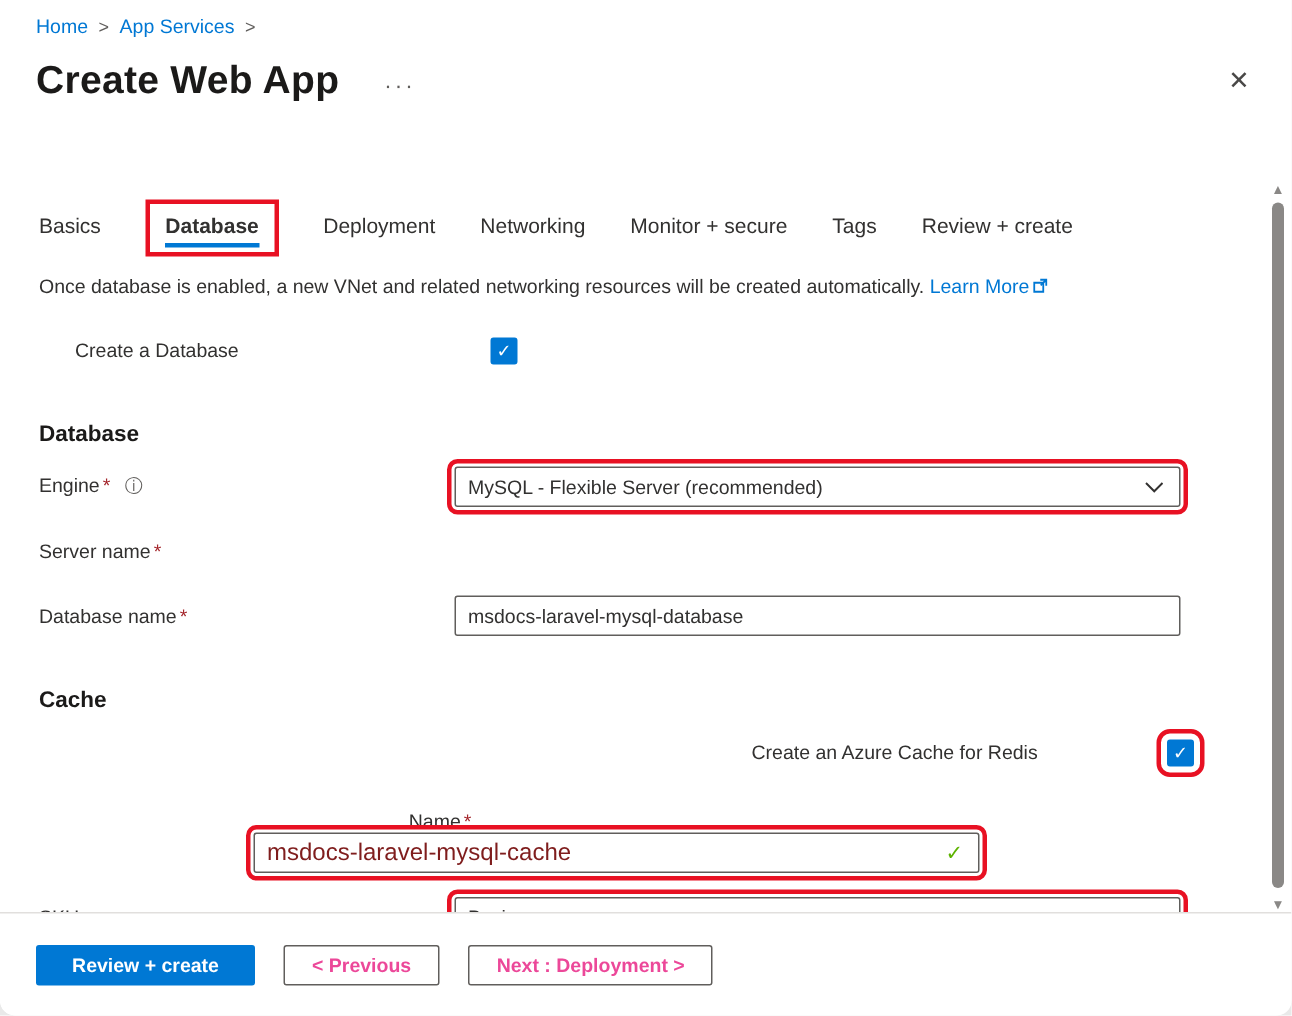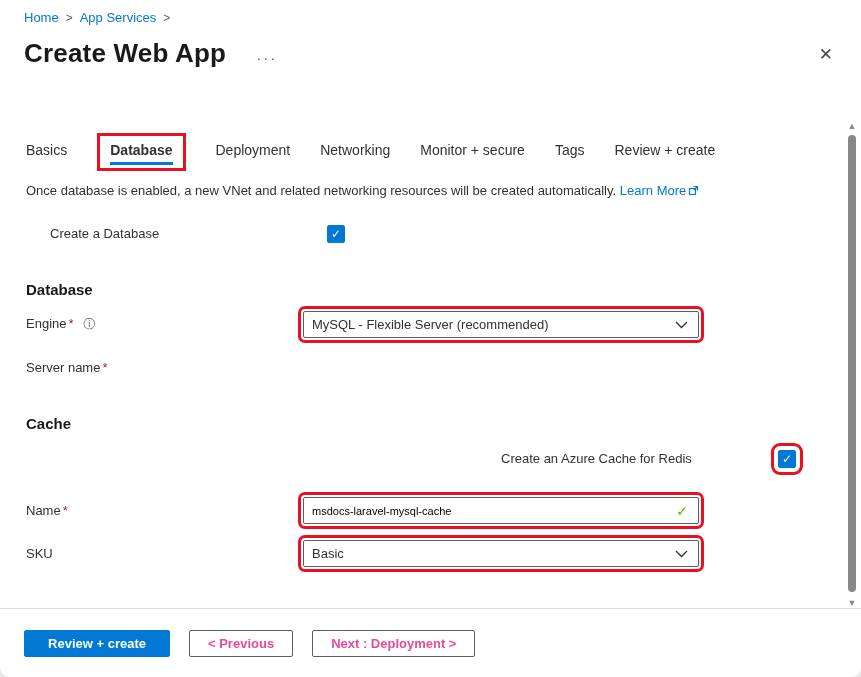--- a/index.html
+++ b/index.html
@@ -84,44 +84,44 @@
   .section-heading { font-size: 15px; font-weight: 700; color: #1b1a19; }
 
   .checkbox {
     width: 18px; height: 18px; background: #0078d4; border: 1px solid #0078d4;
     border-radius: 2px; color: #fff; font-size: 12px; line-height: 16px;
     text-align: center; cursor: pointer; flex: none;
   }
 
   .control { width: 484px; position: relative; }
   .text-input, .dropdown, .input-wrap {
-    width: 396px; height: 27px;
+    width: 484px; height: 27px;
     border: 1px solid #605e5c; border-radius: 2px;
     font-size: 13px; color: #323130; background: #fff;
   }
   .text-input { padding: 0 8px; font-family: "Liberation Sans", sans-serif; outline: none; }
   .input-wrap { display: flex; align-items: center; }
   .input-wrap input {
     border: none; outline: none; flex: 1; height: 100%; padding: 0 8px;
-    font-size: 11px; color: #000000; font-family: "Liberation Sans", sans-serif; background: transparent;
+    font-size: 16px; color: #7f1d1d; font-family: "Liberation Sans", sans-serif; background: transparent;
   }
   .valid-check { color: #5db300; font-size: 14px; font-weight: 700; padding-right: 10px; }
 
   .dropdown {
     display: flex; align-items: center; justify-content: space-between;
     padding: 0 10px 0 8px; cursor: pointer;
   }
   .chevron { flex: none; margin-left: 8px; }
 
   .annotated { outline: 3px solid #e81123; outline-offset: 2px; }
   .annotated-box { outline: 3px solid #e81123; outline-offset: 4px; }
 
   .mt-sec { margin-top: 34px; }
   .mt-cache-row { margin-top: 13px; justify-content: flex-end; }
-  .mt-name-row { margin-top: 25px; }
+  .mt-name-row { margin-top: 25px; flex-direction: column; }
 
   
   .footer {
     position: absolute; left: 0; right: 0; bottom: 0; height: 69px;
     background: #fff; border-top: 1px solid #e1dfdd;
     display: flex; align-items: center; padding-left: 24px; gap: 19px;
   }
   .btn {
     height: 27px; font-size: 13px; border-radius: 2px; cursor: pointer;
     display: inline-flex; align-items: center; justify-content: center;
@@ -195,20 +195,28 @@
         </div>
       </div>
     </div>
 
     <div class="row">
       <div class="row-label">
         <span>Server name</span><span class="req">*</span>
       </div>
     </div>
 
+    <div class="row">
+      <div class="row-label">
+        <span>Database name</span><span class="req">*</span>
+      </div>
+      <div class="control">
+        <input class="text-input" type="text" value="msdocs-laravel-mysql-database" style="">
+      </div>
+    </div>
 
     <div class="section-heading mt-sec">Cache</div>
 
     <div class="row mt-cache-row">
       <div class="row-label">Create an Azure Cache for Redis</div>
       <div class="checkbox annotated-box">✓</div>
     </div>
 
     <div class="row mt-name-row">
       <div class="row-label">

